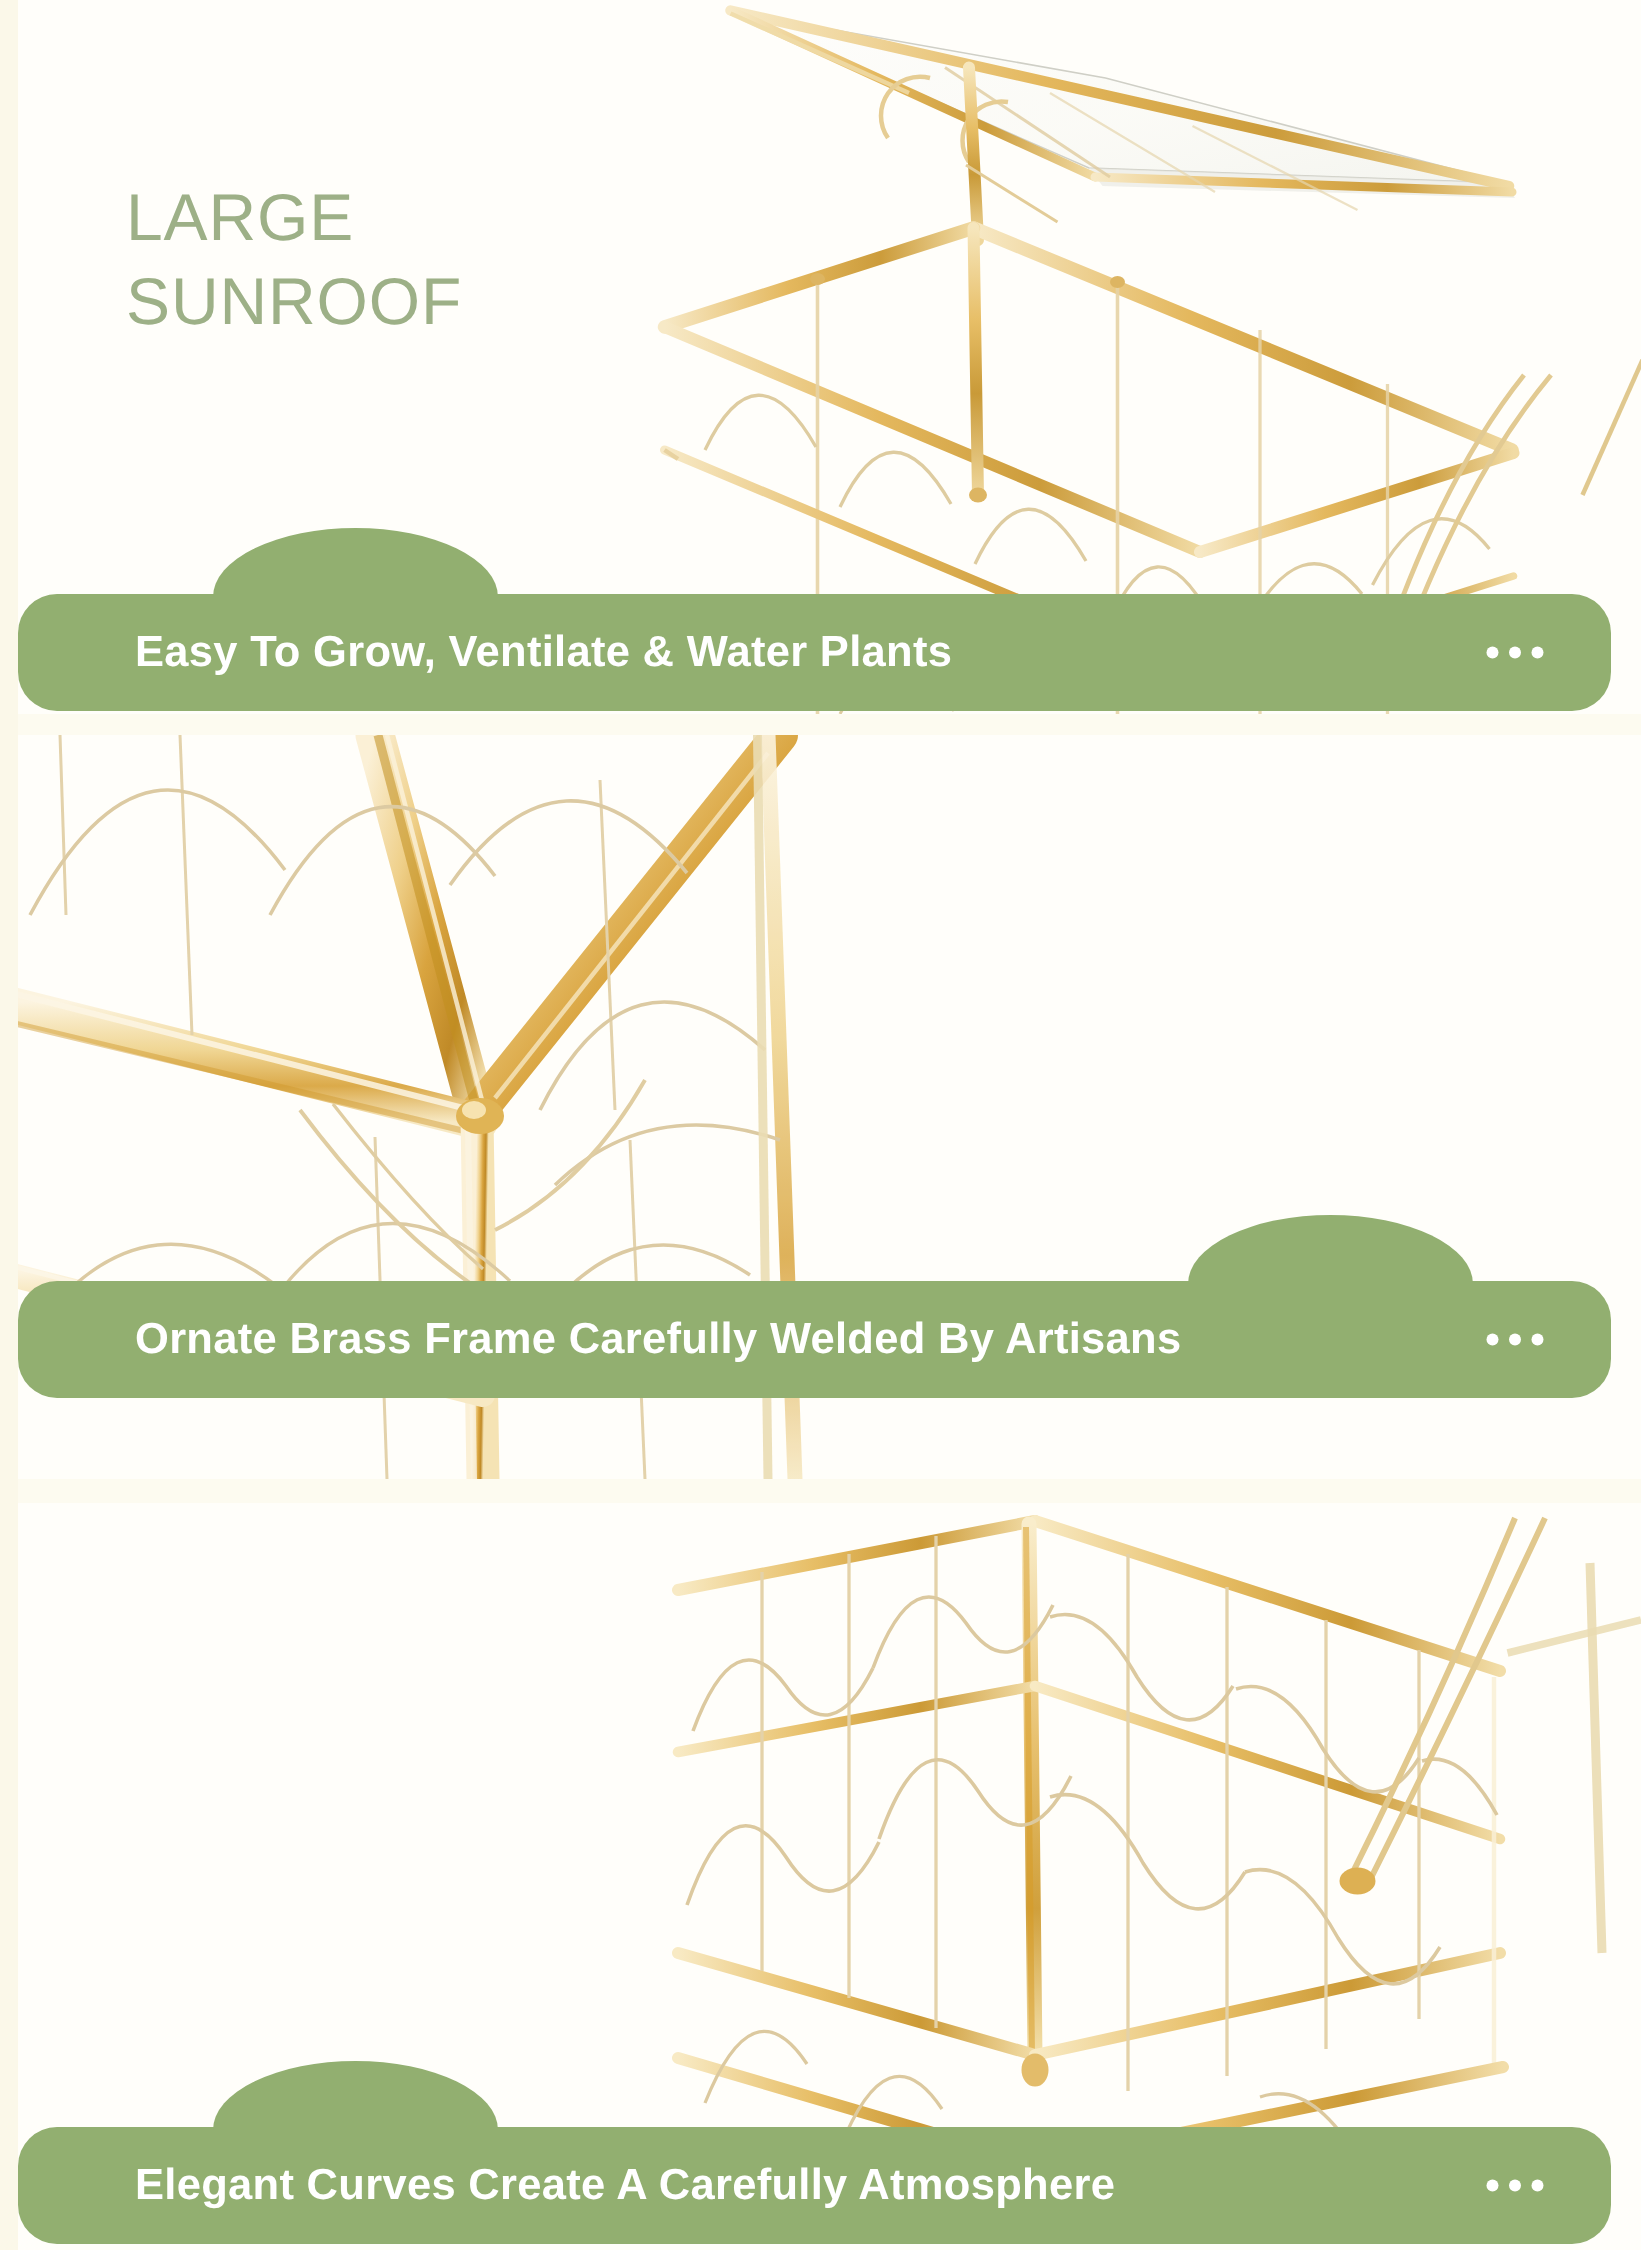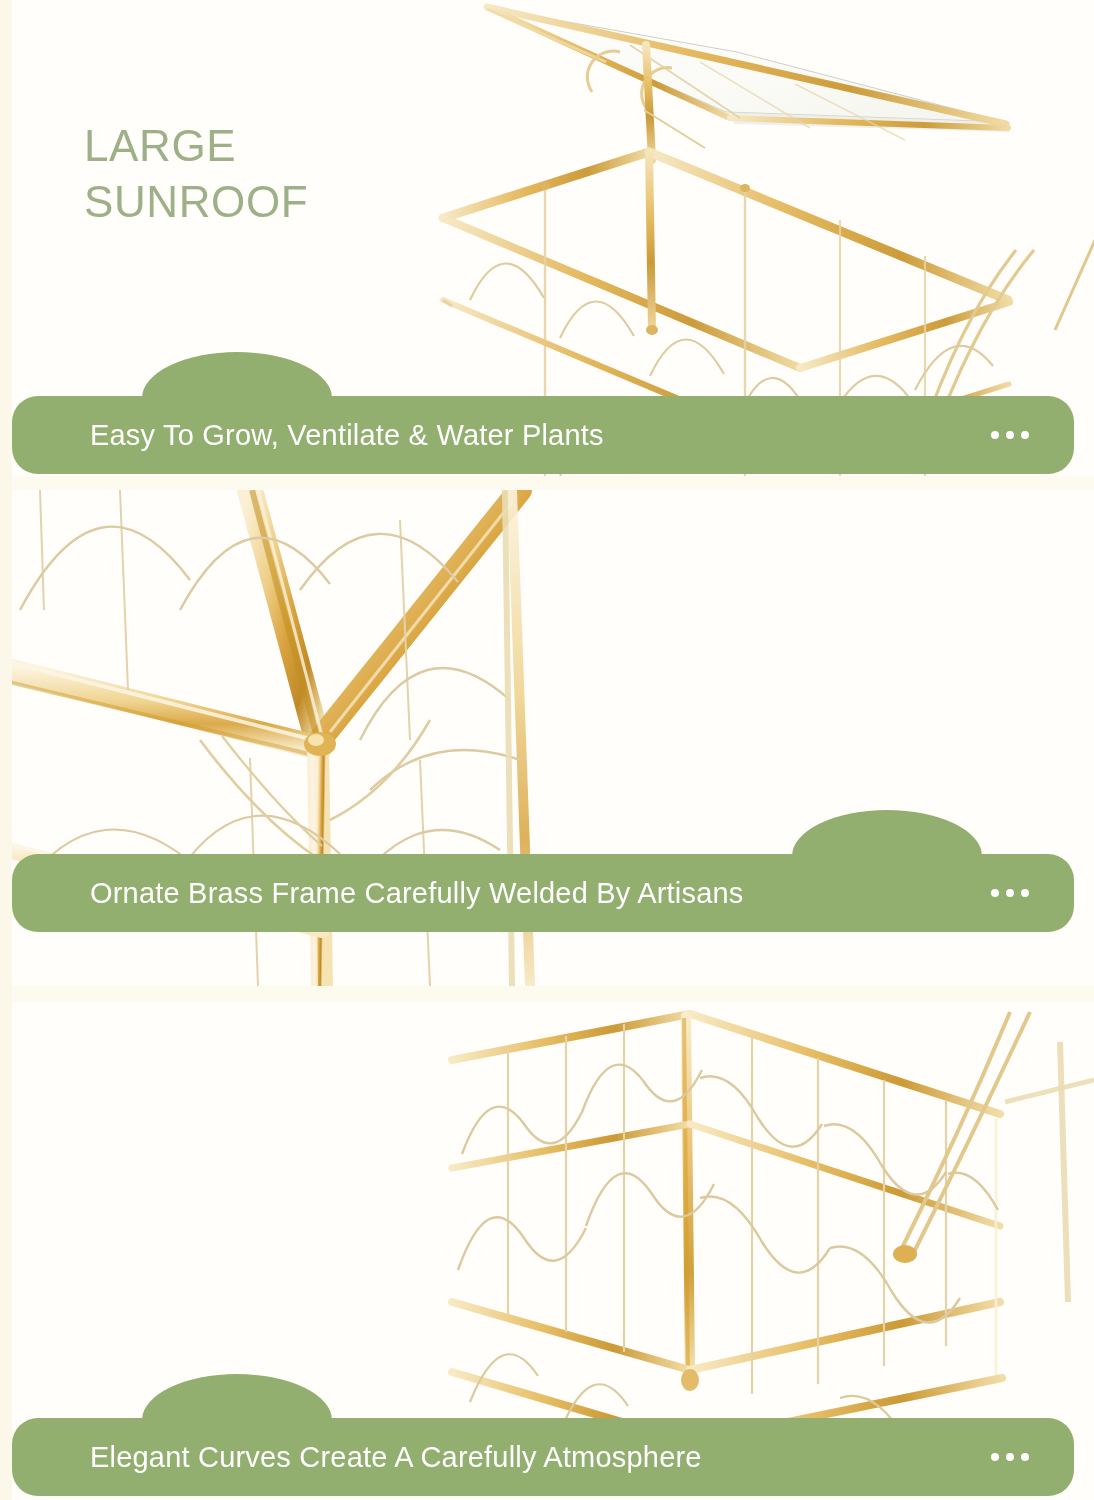--- a/index.html
+++ b/index.html
@@ -85,21 +85,21 @@
   .bump-left  { left:130px; }
   .bump-right { left:780px; }
 
   .banner .caption {
     position:absolute;
     left:78px; top:0;
     height:78px;
     display:flex; align-items:center;
     color:#FFFFFF;
     font-size:29px;
-    font-weight:400;
+    font-weight:700;
     letter-spacing:0.2px;
     white-space:nowrap;
   }
 
   .banner .dots {
     position:absolute;
     right:45px; top:0; height:78px;
     display:flex; align-items:center; gap:7px;
   }
   .banner .dots i {

